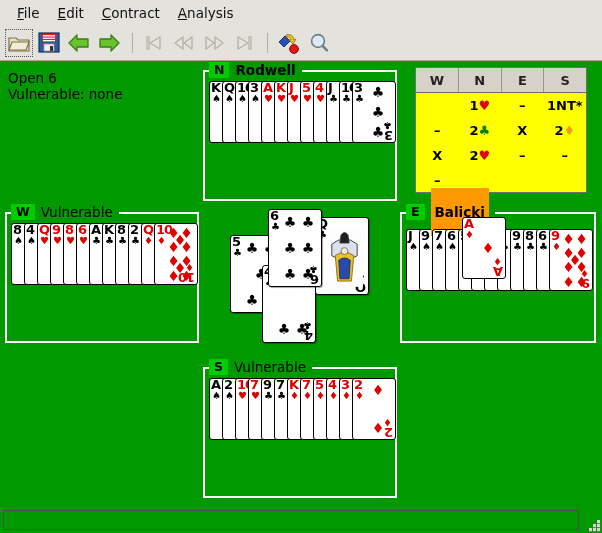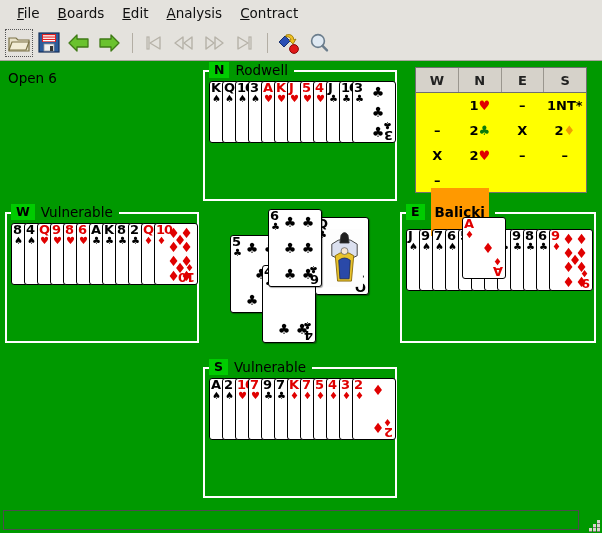--- a/index.html
+++ b/index.html
@@ -93,21 +93,21 @@
     position:absolute;left:6px;top:0;height:18px;
     display:flex;align-items:center;
     background:#009900;padding-right:6px;z-index:3;
   }
   .seat-tag{
     display:inline-block;background:#00cc00;color:#000;
     font-weight:bold;font-size:12.5px;
     padding:1px 5px;margin-right:6px;line-height:14px;
   }
   .player-name{font-size:13.5px;color:#000;white-space:nowrap;}
-  .player-name.declarer{font-weight:normal;}
+  .player-name.declarer{font-weight:bold;}
   .player-name.onlead{background:#ff9900;padding:16px 4px;font-weight:bold;}
 
   
   .cards{position:absolute;display:flex;}
   .card{
     position:relative;
     width:44px;height:62px;
     background:#ffffff;
     border:1px solid #000;
     border-radius:3px;
@@ -175,24 +175,23 @@
     box-shadow:0 1px 0 #7a776f;
   }
 </style>
 </head>
 <body>
 
 <div class="app">
 
   <div class="menubar">
     <div class="menu-item"><u>F</u><span>ile</span></div>
-    <div class="menu-item"><u>B</u>oards</div>
     <div class="menu-item"><u>E</u>dit</div>
+    <div class="menu-item"><u>C</u>ontract</div>
     <div class="menu-item"><u>A</u>nalysis</div>
-    <div class="menu-item"><u>C</u>ontract</div>
   </div>
 
   <div class="toolbar">
 
     <div class="tb-btn focus">
       <svg width="22" height="20" viewBox="0 0 22 20">
         <path d="M1 5 h7 l2 2 h11 v11 H1 Z" fill="#e8e2c8" stroke="#7c7348" stroke-width="1.2"></path>
         <path d="M1 17 L4 9 h17 l-3 8 Z" fill="#f2edd6" stroke="#7c7348" stroke-width="1.2"></path>
       </svg>
     </div>
@@ -263,20 +262,21 @@
         <circle cx="10" cy="9" r="6.4" fill="#dfe9f2" stroke="#6b7d8c" stroke-width="1.6"></circle>
         <path d="M14.6 13.8 L19 18.4" stroke="#6b7d8c" stroke-width="2.4" stroke-linecap="round"></path>
       </svg>
     </div>
   </div>
 
   <div class="table-area">
 
     <div class="info">
       <div>Open 6</div>
+      <div>Vulnerable: none</div>
     </div>
 
     <div class="bidbox">
       <div class="bid-head">
         <div>W</div>
         <div>N</div>
         <div>E</div>
         <div>S</div>
       </div>
       <div id="auction-body">

